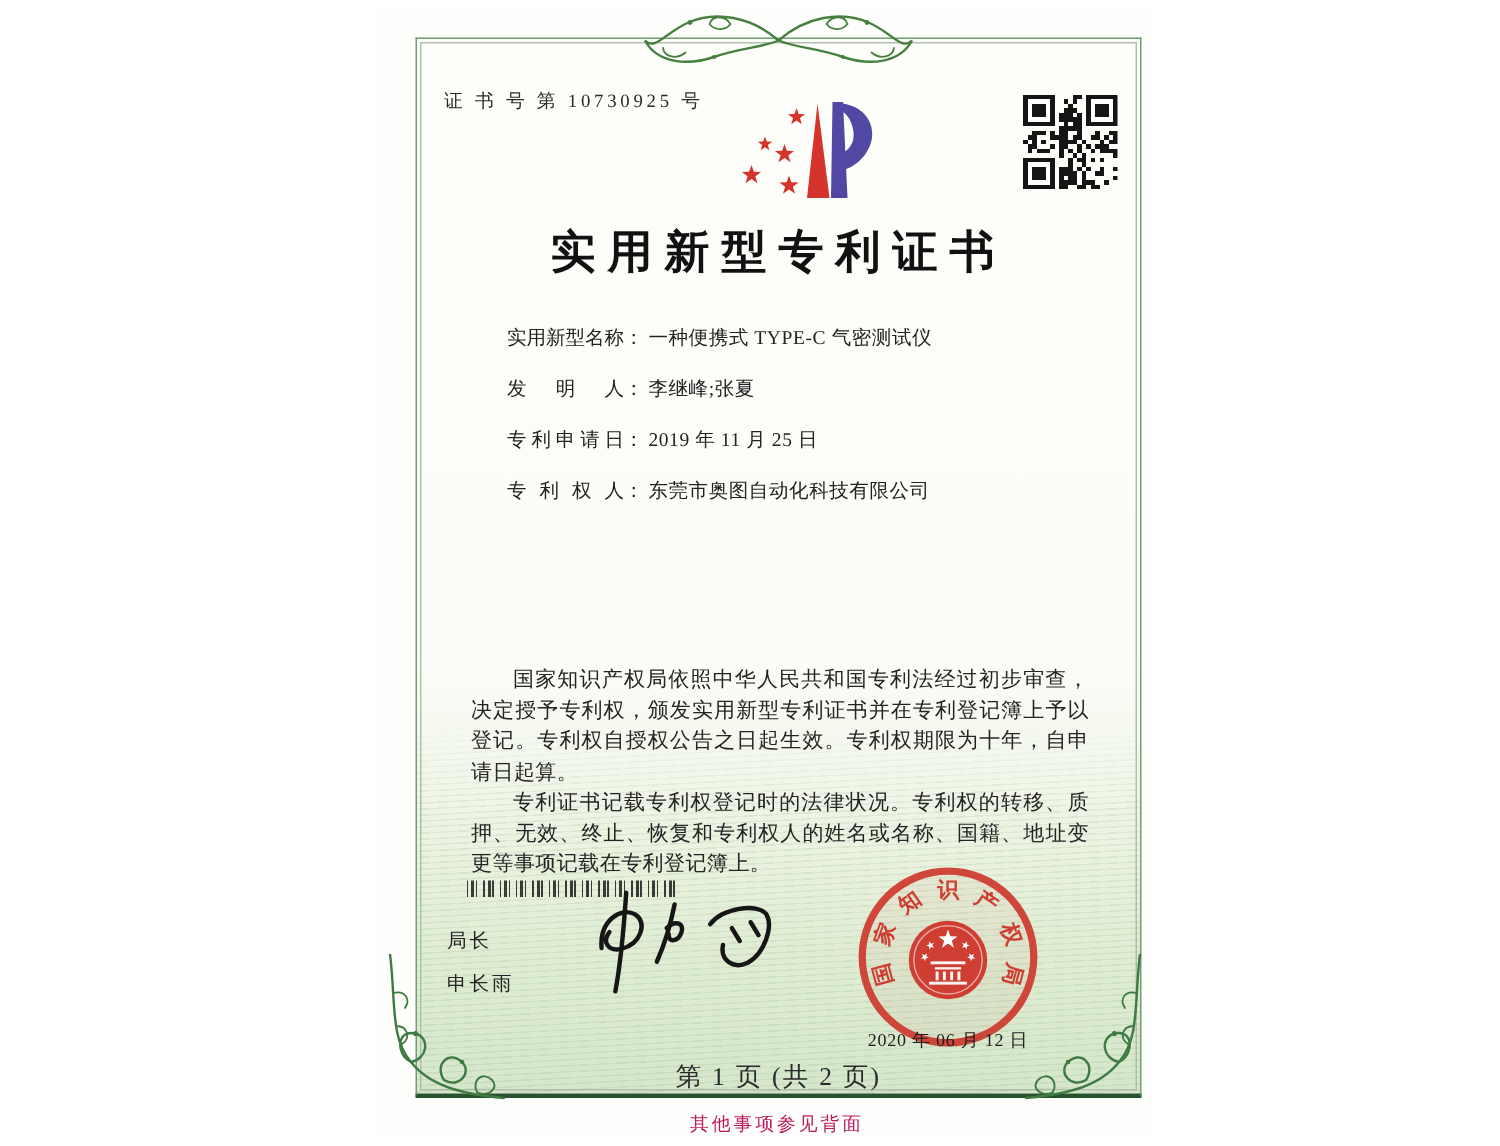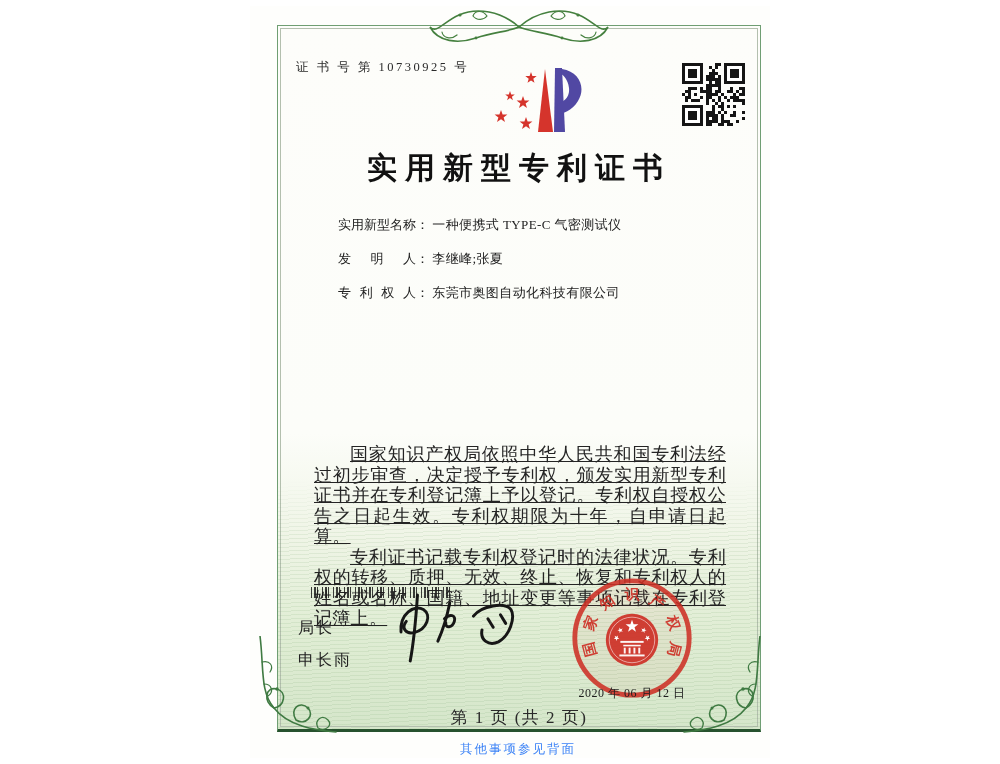--- a/index.html
+++ b/index.html
@@ -33,53 +33,53 @@
     font-size:30px;font-weight:700;letter-spacing:8px;color:#111;
   }
   .fields{position:absolute;left:18px;top:190px;width:446px;}
   .frow{height:14px;margin-bottom:20px;font-size:13px;white-space:nowrap;color:#222;margin-left:42px;}
   .f-label{display:inline-block;width:78px;text-align:justify;text-align-last:justify;vertical-align:top;}
   .f-colon{display:inline-block;vertical-align:top;}
   .f-value{display:inline-block;vertical-align:top;letter-spacing:0.4px;}
   .pair2{margin-left:16px;}
   .body-text{
     position:absolute;left:36px;top:418px;width:412px;
-    font-size:18px;line-height:20.5px;text-align:justify;color:#242424;letter-spacing:0.3px;text-decoration:underline;
+    font-size:14px;line-height:20.5px;text-align:justify;color:#242424;letter-spacing:0.3px;
   }
   .body-text p{margin:0;text-indent:2em;}
   .barcode{
     position:absolute;left:33px;top:561px;width:141px;height:11px;
     background:repeating-linear-gradient(90deg,
       #1b1b1b 0 1px, transparent 1px 3px,
       #1b1b1b 3px 5px, transparent 5px 6px,
       #1b1b1b 6px 7px, transparent 7px 11px);
     opacity:.85;
   }
-  .officer{position:absolute;left:20px;top:592px;font-size:16px;letter-spacing:2px;color:#222;}
+  .officer{position:absolute;left:20px;top:592px;font-size:13px;letter-spacing:2px;color:#222;}
   .officer div{margin-bottom:11px;}
   .signature{position:absolute;left:98px;top:560px;width:158px;height:84px;}
   .seal{position:absolute;left:291px;top:549px;width:126px;height:126px;}
   .seal svg{position:absolute;inset:0;}
   .seal-char{
     position:absolute;left:50%;top:50%;width:16px;height:16px;margin:-8px 0 0 -8px;
     font-size:14.5px;font-weight:700;color:rgba(205,48,38,0.92);text-align:center;line-height:16px;
   }
   .sc0{transform:rotate(-105deg) translateY(-44px);}
   .sc1{transform:rotate(-70deg)  translateY(-44px);}
   .sc2{transform:rotate(-35deg)  translateY(-44px);}
   .sc3{transform:rotate(0deg)    translateY(-44px);}
   .sc4{transform:rotate(35deg)   translateY(-44px);}
   .sc5{transform:rotate(70deg)   translateY(-44px);}
   .sc6{transform:rotate(105deg)  translateY(-44px);}
   .seal-date{
     position:absolute;left:291px;top:659px;width:126px;text-align:center;
     font-size:12px;color:#1d1d1d;letter-spacing:0.5px;white-space:nowrap;
   }
   .page-info{position:absolute;left:0;top:680px;width:100%;text-align:center;font-size:17px;letter-spacing:1.5px;color:#2a2a2a;}
-  .back-note{position:absolute;left:27px;top:735px;width:482px;text-align:center;font-size:12.5px;letter-spacing:2px;color:#3b82f6;}
+  .back-note{position:absolute;left:27px;top:735px;width:482px;text-align:center;font-size:12.5px;letter-spacing:2px;color:#be185d;}
   .orn{position:absolute;pointer-events:none;}
   .orn-top{left:50%;top:-23px;width:184px;height:48px;margin-left:-92px;}
   .orn-bl{left:-26px;top:610px;width:86px;height:98px;}
   .orn-br{right:-8px;top:610px;width:86px;height:98px;transform:scaleX(-1);}
 </style>
 </head>
 <body>
 
 <div class="page">
 
@@ -277,20 +277,24 @@
     <div class="fields">
       <div class="frow">
         <span class="f-label">实用新型名称</span><span class="f-colon">：</span>
         <span class="f-value">一种便携式 TYPE-C 气密测试仪</span>
       </div>
       <div class="frow">
         <span class="f-label">发明人</span><span class="f-colon">：</span>
         <span class="f-value">李继峰;张夏</span>
       </div>
       <div class="frow">
+        <span class="f-label">专利申请日</span><span class="f-colon">：</span>
+        <span class="f-value">2019 年 11 月 25 日</span>
+      </div>
+      <div class="frow">
         <span class="f-label">专利权人</span><span class="f-colon">：</span>
         <span class="f-value">东莞市奥图自动化科技有限公司</span>
       </div>
     </div>
 
     <div class="body-text">
       <p>国家知识产权局依照中华人民共和国专利法经过初步审查，决定授予专利权，颁发实用新型专利证书并在专利登记簿上予以登记。专利权自授权公告之日起生效。专利权期限为十年，自申请日起算。</p>
       <p>专利证书记载专利权登记时的法律状况。专利权的转移、质押、无效、终止、恢复和专利权人的姓名或名称、国籍、地址变更等事项记载在专利登记簿上。</p>
     </div>
 

